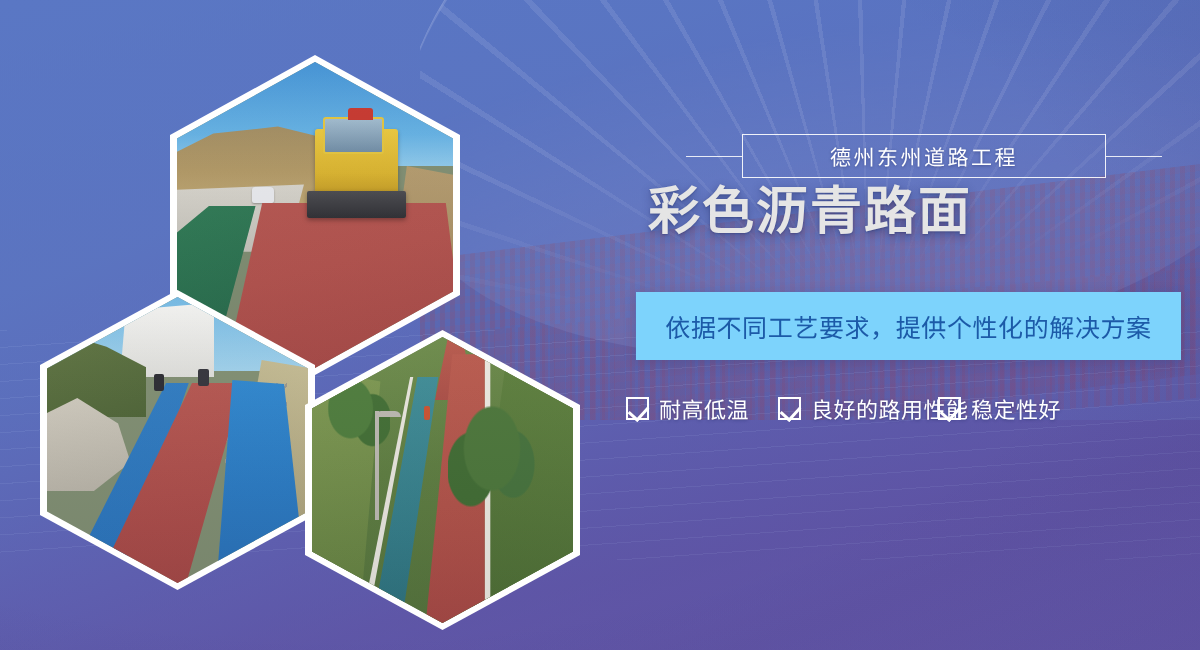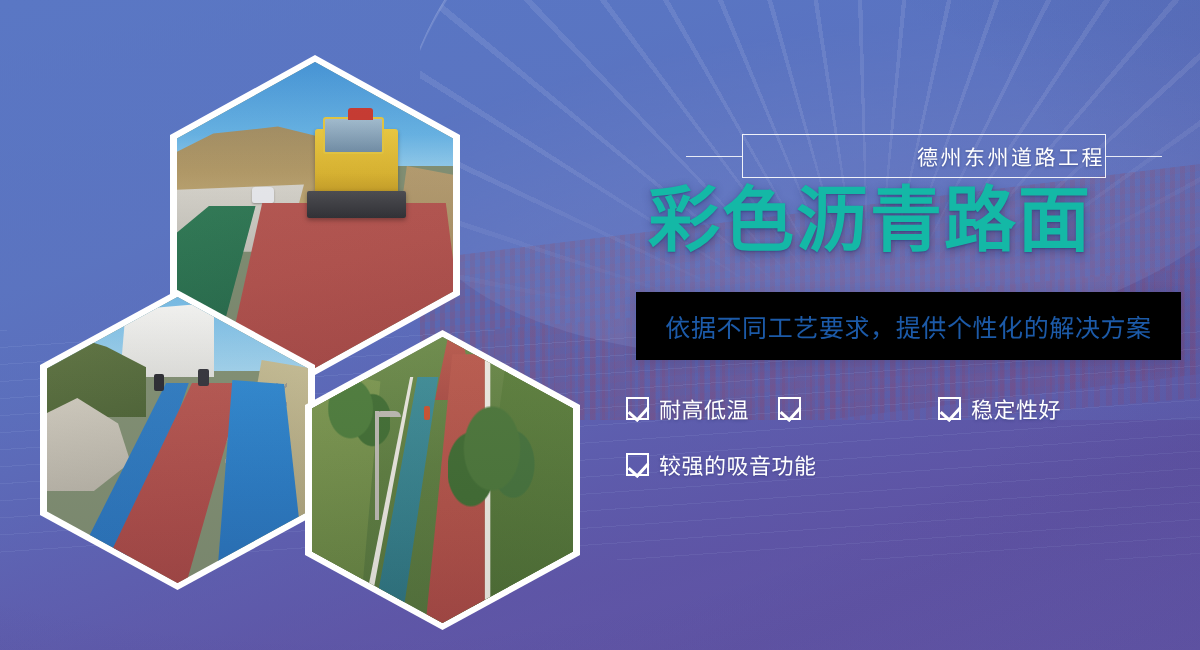--- a/index.html
+++ b/index.html
@@ -222,38 +222,37 @@
   
   .content{position:absolute;left:612px;top:0;width:588px;height:650px;}
 
   .tagwrap{
     position:absolute;left:74px;top:134px;width:476px;height:44px;
     display:flex;align-items:center;
   }
   .tagline{flex:0 0 auto;width:56px;height:1px;background:rgba(255,255,255,.85);}
   .tagbox{
     flex:1 1 auto;height:44px;border:1px solid rgba(255,255,255,.9);
-    display:flex;align-items:center;justify-content:flex-end;
+    display:flex;align-items:center;justify-content:center;
   }
   .tagbox span{
     color:#ffffff;font-size:21px;letter-spacing:2.5px;font-weight:400;
     text-shadow:0 1px 3px rgba(28,38,90,.45);
   }
 
   .title{
     position:absolute;left:36px;top:185px;width:540px;
-    color:#14b8a6;font-size:72px;line-height:1;font-weight:bold;
+    color:#e5e5e5;font-size:52px;line-height:1;font-weight:bold;
     letter-spacing:2px;white-space:nowrap;
     text-shadow:0 3px 10px rgba(30,40,95,.45),0 1px 2px rgba(30,40,95,.35);
-    font-family:Liberation Serif, serif;
   }
 
   .subbar{
     position:absolute;left:24px;top:292px;width:545px;height:68px;
-    background:#000000;display:flex;align-items:center;justify-content:center;
+    background:#7dd3fc;display:flex;align-items:center;justify-content:center;
     box-shadow:0 3px 12px rgba(30,40,95,.18);
   }
   .subbar span{
     color:#1c5aa8;font-size:25px;letter-spacing:.6px;font-weight:500;
   }
 
   .features{
     position:absolute;left:14px;top:392px;width:566px;
     display:grid;grid-template-columns:152px 160px 206px;
     row-gap:24px;column-gap:0;
@@ -363,25 +362,22 @@
       <span>依据不同工艺要求，提供个性化的解决方案</span>
     </div>
 
     <div class="features">
       <div class="feature">
         <span class="chk"></span>
         <span class="flabel">耐高低温</span>
       </div>
       <div class="feature">
         <span class="chk"></span>
+        <span class="flabel">良好的路用性能</span>
       </div>
       <div class="feature">
         <span class="chk"></span>
         <span class="flabel">稳定性好</span>
       </div>
-      <div class="feature">
-        <span class="chk"></span>
-        <span class="flabel">较强的吸音功能</span>
-      </div>
     </div>
 
   </div>
 </div>
 
 </body></html>

